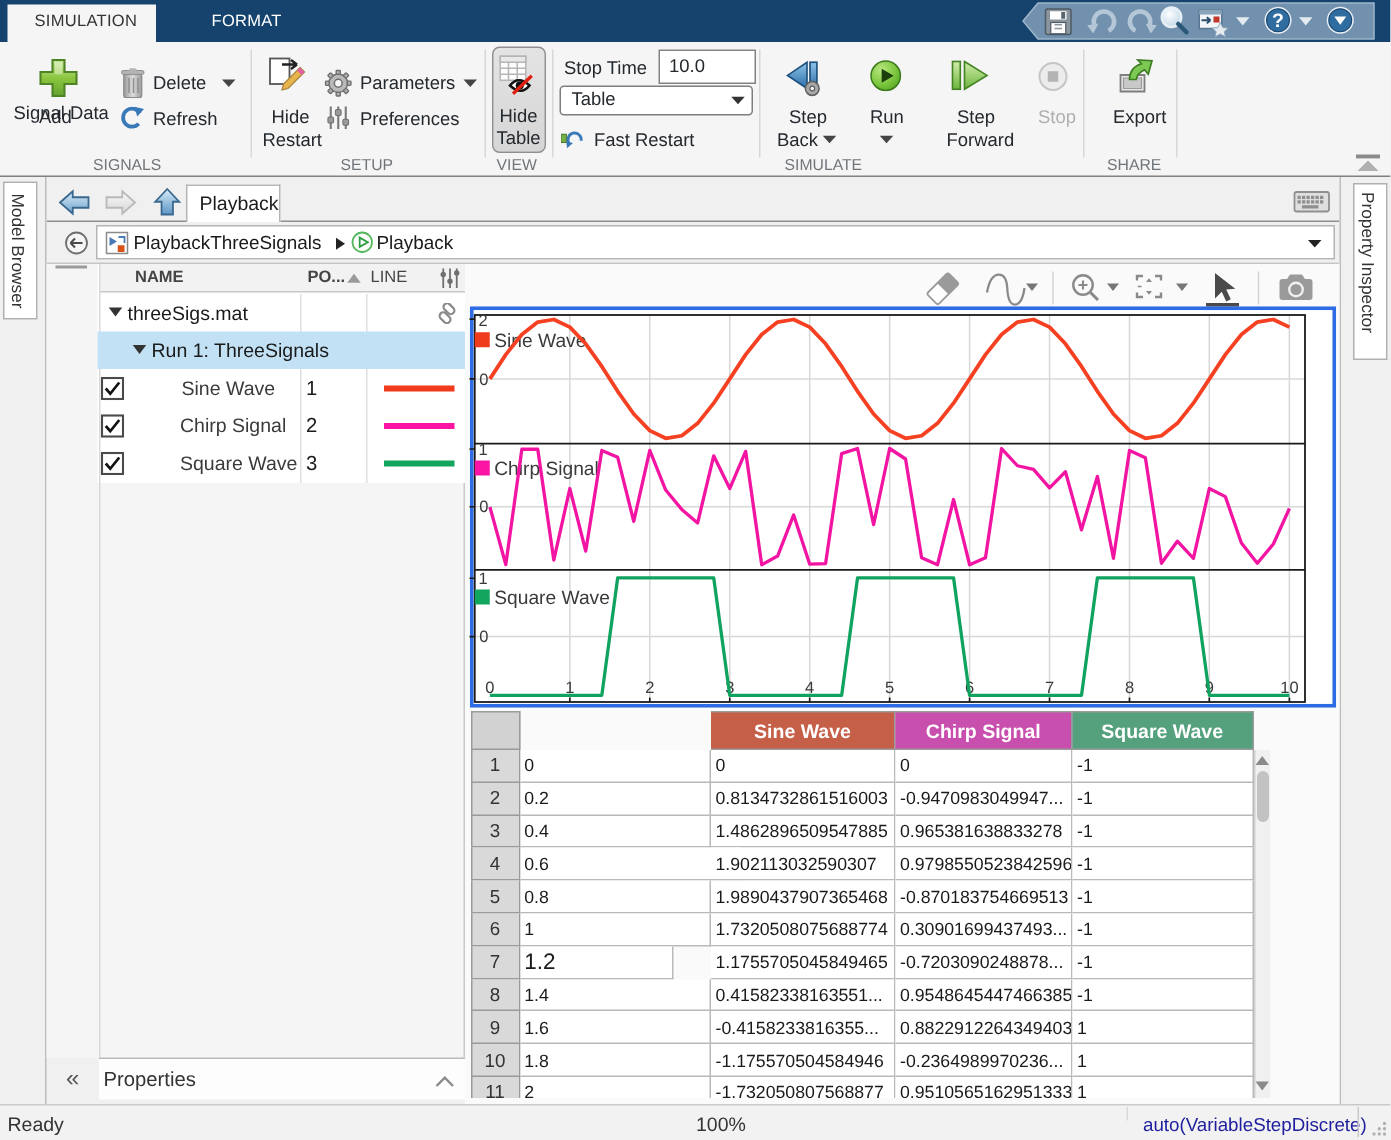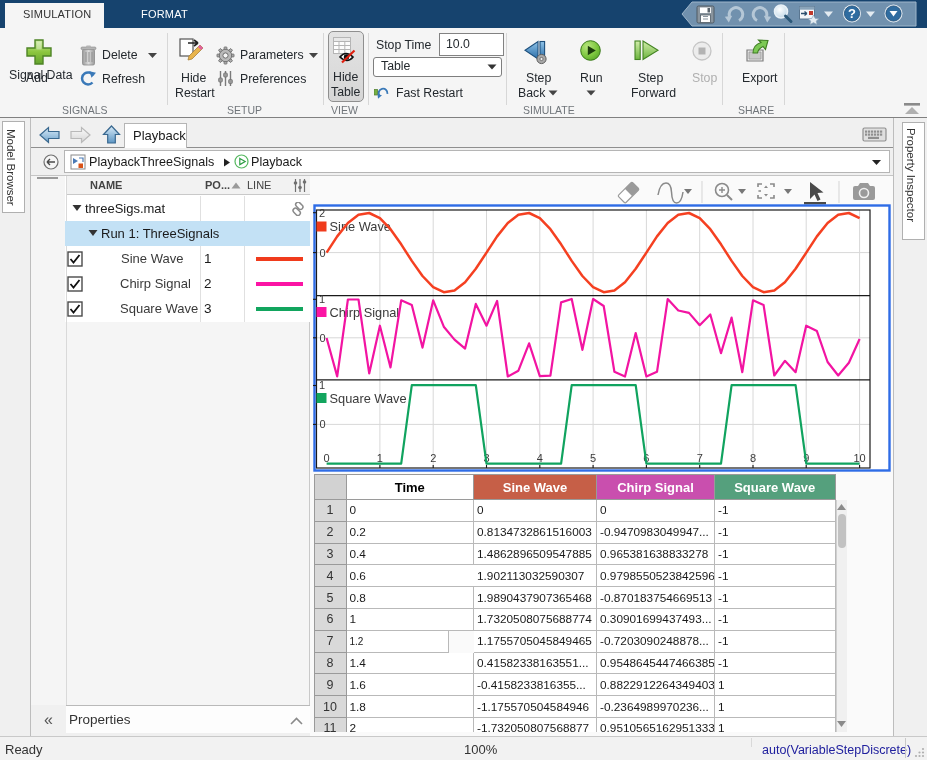--- a/index.html
+++ b/index.html
@@ -496,21 +496,20 @@
 
 <polyline fill="none" stroke="#f54021" stroke-width="2.5" stroke-linejoin="round" points="13.6,48.6 24.2,32.4 34.9,19.0 45.5,10.7 56.2,9.0 66.9,14.1 77.5,25.2 88.2,40.3 98.8,56.9 109.5,72.0 120.2,83.1 130.8,88.2 141.5,86.5 152.1,78.2 162.8,64.8 173.5,48.6 184.1,32.4 194.8,19.0 205.4,10.7 216.1,9.0 226.8,14.1 237.4,25.2 248.1,40.3 258.7,56.9 269.4,72.0 280.1,83.1 290.7,88.2 301.4,86.5 312.0,78.2 322.7,64.8 333.4,48.6 344.0,32.4 354.7,19.0 365.3,10.7 376.0,9.0 386.7,14.1 397.3,25.2 408.0,40.3 418.6,56.9 429.3,72.0 440.0,83.1 450.6,88.2 461.3,86.5 471.9,78.2 482.6,64.8 493.3,48.6 503.9,32.4 514.6,19.0 525.2,10.7 535.9,9.0 546.6,14.1"></polyline>
 
 <polyline fill="none" stroke="#f214a2" stroke-width="2.2" stroke-linejoin="round" points="13.6,134.0 24.2,172.4 34.9,95.5 45.5,95.5 56.2,169.4 66.9,121.7 77.5,163.4 88.2,96.3 98.8,100.9 109.5,143.6 120.2,96.3 130.8,122.7 141.5,135.6 152.1,144.6 162.8,99.9 173.5,121.7 184.1,96.9 194.8,172.5 205.4,166.7 216.1,139.3 226.8,172.1 237.4,171.7 248.1,98.4 258.7,95.0 269.4,145.8 280.1,95.0 290.7,102.0 301.4,167.8 312.0,172.5 322.7,129.0 333.4,172.5 344.0,167.8 354.7,95.1 365.3,106.5 376.0,108.9 386.7,121.2 397.3,110.5 408.0,149.2 418.6,113.6 429.3,168.2 440.0,96.3 450.6,101.1 461.3,171.5 471.9,156.8 482.6,168.2 493.2,121.7 503.9,127.1 514.6,158.0 525.2,171.5 535.9,158.7 546.6,135.0"></polyline>
 
 <polyline fill="none" stroke="#10a35f" stroke-width="2.2" stroke-linejoin="round" points="13.6,259.6 88.2,259.6 98.8,181.2 162.8,181.2 173.5,259.6 248.1,259.6 258.7,181.2 322.7,181.2 333.4,259.6 408.0,259.6 418.6,181.2 482.6,181.2 493.3,259.6 546.6,259.6"></polyline>
 </svg>
 
 <div id="dtable" class="abs" style="left:313px;top:474px;width:534px;height:258px;overflow:hidden">
     <div style="position:absolute;left:0.5px;top:0;width:33px;height:26px;background:#d2d2d2;border:1px solid #9a9a9a;border-left:1px solid #9a9a9a;display:flex;align-items:center;justify-content:center;font-size:13px;font-weight:bold;color:#333"></div>
-    <div style="position:absolute;left:33.5px;top:0;width:127.5px;height:26px;background:#fff;border:1px solid #9a9a9a;border-left:none;display:flex;align-items:center;justify-content:center;font-size:13px;font-weight:bold;color:#000">Time</div>
     <div style="position:absolute;left:161.0px;top:0;width:123px;height:26px;background:#c65f47;border:1px solid #9a9a9a;border-left:none;display:flex;align-items:center;justify-content:center;font-size:13px;font-weight:bold;color:#fff">Sine Wave</div>
     <div style="position:absolute;left:284.0px;top:0;width:118px;height:26px;background:#c94fae;border:1px solid #9a9a9a;border-left:none;display:flex;align-items:center;justify-content:center;font-size:13px;font-weight:bold;color:#fff">Chirp Signal</div>
     <div style="position:absolute;left:402.0px;top:0;width:120.5px;height:26px;background:#55a07d;border:1px solid #9a9a9a;border-left:none;display:flex;align-items:center;justify-content:center;font-size:13px;font-weight:bold;color:#fff">Square Wave</div>
     <div style="position:absolute;left:0.5px;top:26.0px;width:33px;height:21.8px;background:#d9d9d9;border:1px solid #9a9a9a;border-top:none;display:flex;align-items:center;justify-content:center;font-size:12.5px;color:#333">1</div>
     <div style="position:absolute;left:33.5px;top:26.0px;width:127.5px;height:21.8px;background:#fff;border:1px solid #b9b9b9;border-left:none;border-top:none;padding-left:3px;display:flex;align-items:center;font-size:11.8px;color:#1a1a1a;overflow:hidden">0</div>
     <div style="position:absolute;left:161.0px;top:26.0px;width:123px;height:21.8px;background:#fff;border:1px solid #b9b9b9;border-left:none;border-top:none;padding-left:3px;display:flex;align-items:center;font-size:11.8px;color:#1a1a1a;overflow:hidden">0</div>
     <div style="position:absolute;left:284.0px;top:26.0px;width:118px;height:21.8px;background:#fff;border:1px solid #b9b9b9;border-left:none;border-top:none;padding-left:3px;display:flex;align-items:center;font-size:11.8px;color:#1a1a1a;overflow:hidden">0</div>
     <div style="position:absolute;left:402.0px;top:26.0px;width:120.5px;height:21.8px;background:#fff;border:1px solid #b9b9b9;border-left:none;border-top:none;padding-left:3px;display:flex;align-items:center;font-size:11.8px;color:#1a1a1a;overflow:hidden">-1</div>
     <div style="position:absolute;left:0.5px;top:47.8px;width:33px;height:21.8px;background:#d9d9d9;border:1px solid #9a9a9a;border-top:none;display:flex;align-items:center;justify-content:center;font-size:12.5px;color:#333">2</div>
     <div style="position:absolute;left:33.5px;top:47.8px;width:127.5px;height:21.8px;background:#fff;border:1px solid #b9b9b9;border-left:none;border-top:none;padding-left:3px;display:flex;align-items:center;font-size:11.8px;color:#1a1a1a;overflow:hidden">0.2</div>
@@ -531,21 +530,21 @@
     <div style="position:absolute;left:33.5px;top:113.2px;width:127.5px;height:21.8px;background:#fff;border:1px solid #b9b9b9;border-left:none;border-top:none;padding-left:3px;display:flex;align-items:center;font-size:11.8px;color:#1a1a1a;overflow:hidden">0.8</div>
     <div style="position:absolute;left:161.0px;top:113.2px;width:123px;height:21.8px;background:#fff;border:1px solid #b9b9b9;border-left:none;border-top:none;padding-left:3px;display:flex;align-items:center;font-size:11.8px;color:#1a1a1a;overflow:hidden">1.9890437907365468</div>
     <div style="position:absolute;left:284.0px;top:113.2px;width:118px;height:21.8px;background:#fff;border:1px solid #b9b9b9;border-left:none;border-top:none;padding-left:3px;display:flex;align-items:center;font-size:11.8px;color:#1a1a1a;overflow:hidden">-0.870183754669513</div>
     <div style="position:absolute;left:402.0px;top:113.2px;width:120.5px;height:21.8px;background:#fff;border:1px solid #b9b9b9;border-left:none;border-top:none;padding-left:3px;display:flex;align-items:center;font-size:11.8px;color:#1a1a1a;overflow:hidden">-1</div>
     <div style="position:absolute;left:0.5px;top:135.0px;width:33px;height:21.8px;background:#d9d9d9;border:1px solid #9a9a9a;border-top:none;display:flex;align-items:center;justify-content:center;font-size:12.5px;color:#333">6</div>
     <div style="position:absolute;left:33.5px;top:135.0px;width:127.5px;height:21.8px;background:#fff;border:1px solid #b9b9b9;border-left:none;border-top:none;padding-left:3px;display:flex;align-items:center;font-size:11.8px;color:#1a1a1a;overflow:hidden">1</div>
     <div style="position:absolute;left:161.0px;top:135.0px;width:123px;height:21.8px;background:#fff;border:1px solid #b9b9b9;border-left:none;border-top:none;padding-left:3px;display:flex;align-items:center;font-size:11.8px;color:#1a1a1a;overflow:hidden">1.7320508075688774</div>
     <div style="position:absolute;left:284.0px;top:135.0px;width:118px;height:21.8px;background:#fff;border:1px solid #b9b9b9;border-left:none;border-top:none;padding-left:3px;display:flex;align-items:center;font-size:11.8px;color:#1a1a1a;overflow:hidden">0.30901699437493...</div>
     <div style="position:absolute;left:402.0px;top:135.0px;width:120.5px;height:21.8px;background:#fff;border:1px solid #b9b9b9;border-left:none;border-top:none;padding-left:3px;display:flex;align-items:center;font-size:11.8px;color:#1a1a1a;overflow:hidden">-1</div>
     <div style="position:absolute;left:0.5px;top:156.8px;width:33px;height:21.8px;background:#d9d9d9;border:1px solid #9a9a9a;border-top:none;display:flex;align-items:center;justify-content:center;font-size:12.5px;color:#333">7</div>
-    <div style="position:absolute;left:33.5px;top:156.8px;width:102px;height:21.8px;background:#fff;border:1px solid #b9b9b9;border-left:none;border-top:none;padding-left:3px;display:flex;align-items:center;font-size:10px;color:#1a1a1a;overflow:hidden">1.2</div>
+    <div style="position:absolute;left:33.5px;top:156.8px;width:102px;height:21.8px;background:#fff;border:1px solid #b9b9b9;border-left:none;border-top:none;padding-left:3px;display:flex;align-items:center;font-size:15px;color:#1a1a1a;overflow:hidden">1.2</div>
     <div style="position:absolute;left:161.0px;top:156.8px;width:123px;height:21.8px;background:#fff;border:1px solid #b9b9b9;border-left:none;border-top:none;padding-left:3px;display:flex;align-items:center;font-size:11.8px;color:#1a1a1a;overflow:hidden">1.1755705045849465</div>
     <div style="position:absolute;left:284.0px;top:156.8px;width:118px;height:21.8px;background:#fff;border:1px solid #b9b9b9;border-left:none;border-top:none;padding-left:3px;display:flex;align-items:center;font-size:11.8px;color:#1a1a1a;overflow:hidden">-0.7203090248878...</div>
     <div style="position:absolute;left:402.0px;top:156.8px;width:120.5px;height:21.8px;background:#fff;border:1px solid #b9b9b9;border-left:none;border-top:none;padding-left:3px;display:flex;align-items:center;font-size:11.8px;color:#1a1a1a;overflow:hidden">-1</div>
     <div style="position:absolute;left:0.5px;top:178.6px;width:33px;height:21.8px;background:#d9d9d9;border:1px solid #9a9a9a;border-top:none;display:flex;align-items:center;justify-content:center;font-size:12.5px;color:#333">8</div>
     <div style="position:absolute;left:33.5px;top:178.6px;width:127.5px;height:21.8px;background:#fff;border:1px solid #b9b9b9;border-left:none;border-top:none;padding-left:3px;display:flex;align-items:center;font-size:11.8px;color:#1a1a1a;overflow:hidden">1.4</div>
     <div style="position:absolute;left:161.0px;top:178.6px;width:123px;height:21.8px;background:#fff;border:1px solid #b9b9b9;border-left:none;border-top:none;padding-left:3px;display:flex;align-items:center;font-size:11.8px;color:#1a1a1a;overflow:hidden">0.41582338163551...</div>
     <div style="position:absolute;left:284.0px;top:178.6px;width:118px;height:21.8px;background:#fff;border:1px solid #b9b9b9;border-left:none;border-top:none;padding-left:3px;display:flex;align-items:center;font-size:11.8px;color:#1a1a1a;overflow:hidden">0.9548645447466385</div>
     <div style="position:absolute;left:402.0px;top:178.6px;width:120.5px;height:21.8px;background:#fff;border:1px solid #b9b9b9;border-left:none;border-top:none;padding-left:3px;display:flex;align-items:center;font-size:11.8px;color:#1a1a1a;overflow:hidden">-1</div>
     <div style="position:absolute;left:0.5px;top:200.4px;width:33px;height:21.8px;background:#d9d9d9;border:1px solid #9a9a9a;border-top:none;display:flex;align-items:center;justify-content:center;font-size:12.5px;color:#333">9</div>
     <div style="position:absolute;left:33.5px;top:200.4px;width:127.5px;height:21.8px;background:#fff;border:1px solid #b9b9b9;border-left:none;border-top:none;padding-left:3px;display:flex;align-items:center;font-size:11.8px;color:#1a1a1a;overflow:hidden">1.6</div>

